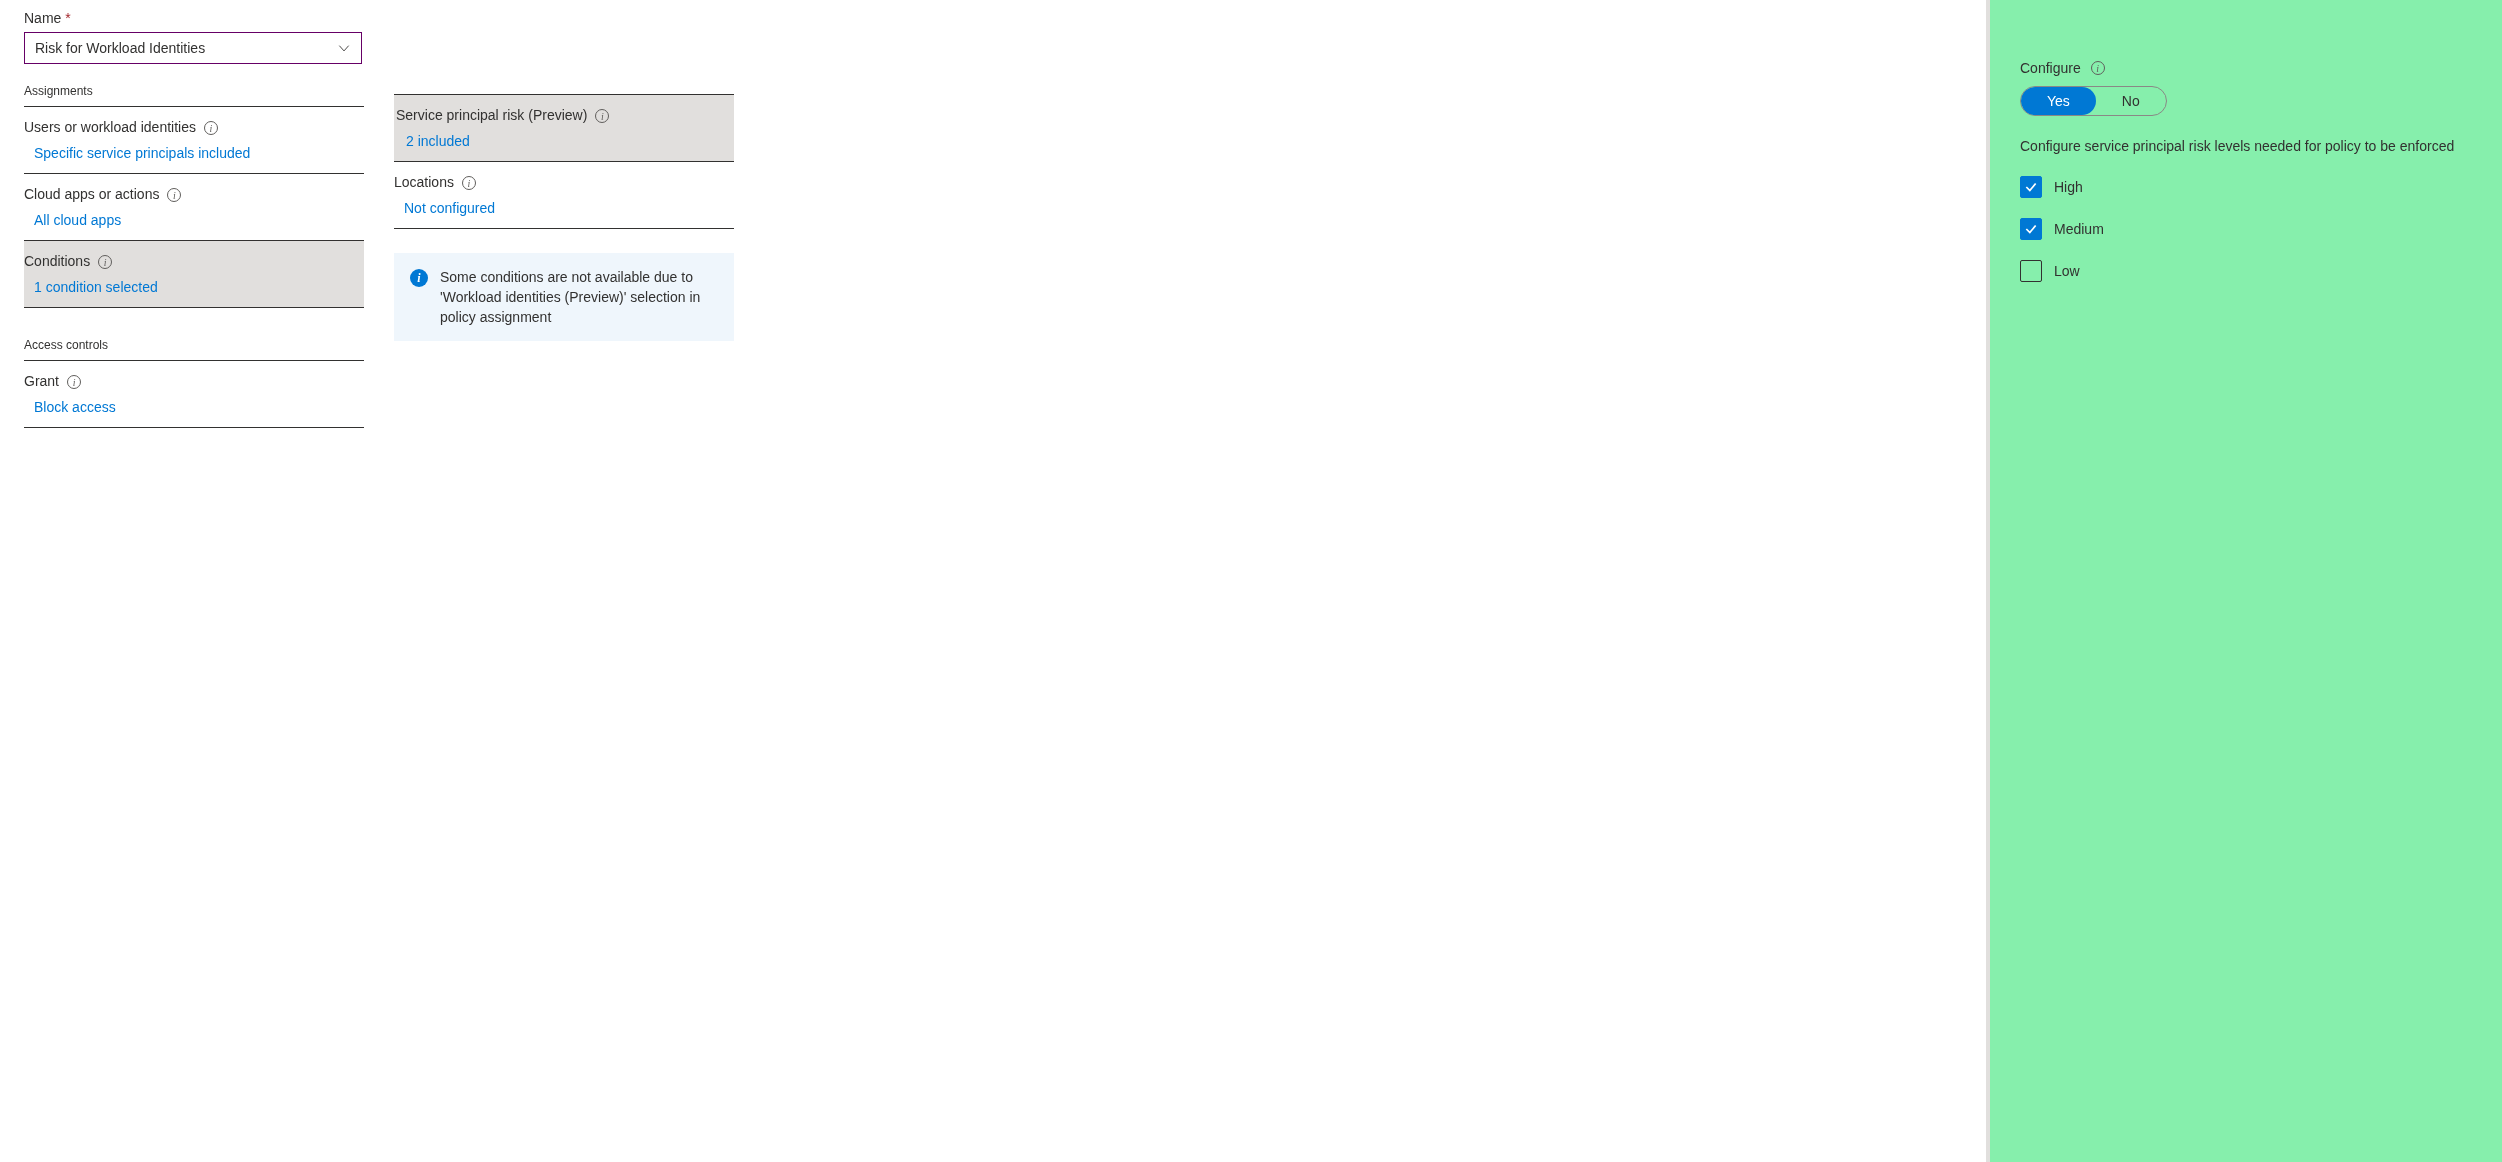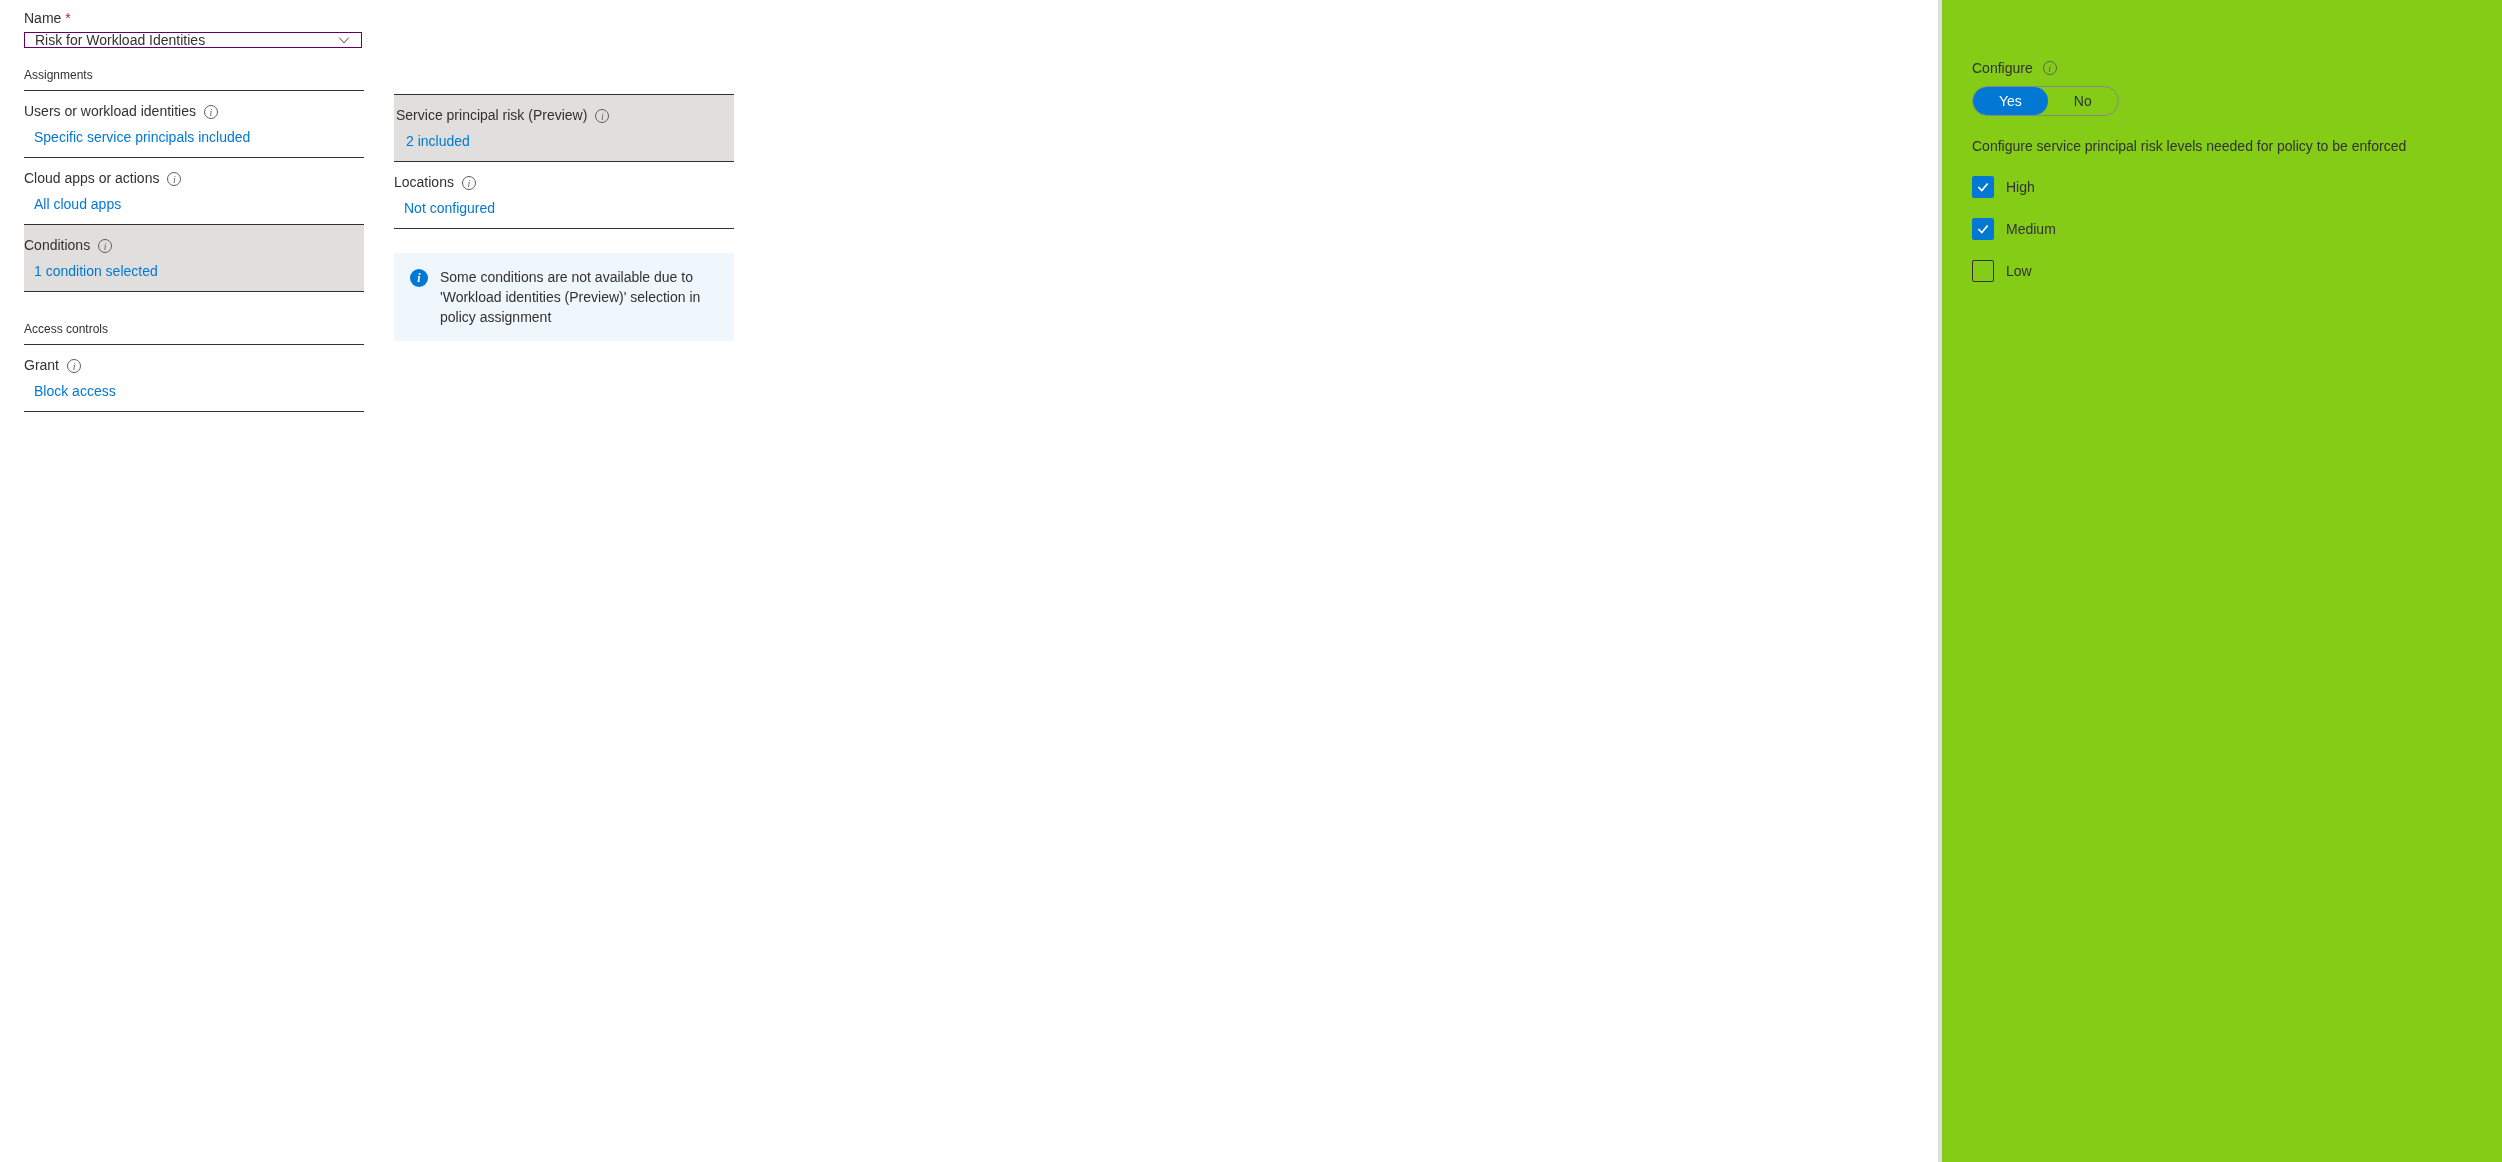--- a/index.html
+++ b/index.html
@@ -27,21 +27,21 @@
   .page-title { font-size: 28px; font-weight: 600; color: #323130; }
   .ellipsis { color: #605e5c; font-size: 14px; letter-spacing: 1px; cursor: pointer; padding: 0 6px;}
   .page-subtitle { font-size: 14px; color: #605e5c; margin-top: 2px; }
   .desc-text { font-size: 14px; color: #323130; line-height: 20px; margin-bottom: 16px;}
   .link { color: #0078d4; cursor: pointer; }
   .field-label { font-size: 14px; color: #323130; margin-bottom: 6px; display:flex; align-items:center; gap:4px;}
   .req { color: #a4262c; }
   .dropdown {
     width: 338px;
     border: 1px solid #660066;
-    height: 16px;
+    height: 32px;
     display: flex;
     align-items: center;
     justify-content: space-between;
     padding: 0 10px;
     font-size: 14px;
     color: #323130;
     cursor: pointer;
     margin-bottom: 20px;
     gap: 44px;
   }
@@ -78,24 +78,24 @@
     font-size:14px;
     color:#323130;
     line-height:20px;
   }
   .info-box .info-badge {
     width:18px; height:18px; border-radius:50%; background:#0078d4; color:#fff;
     display:flex; align-items:center; justify-content:center; font-size:12px;
     font-weight:700; font-style:italic; font-family:serif; flex-shrink:0; margin-top:2px;
   }
   .right-panel {
-    width: 564px;
+    width: 516px;
     border-left: 4px solid #e1dfdd;
     padding: 60px 30px 0 30px;
-    background:#84cc16;
+    background:#86efac;
   }
   .rp-label { display:flex; align-items:center; gap:10px; font-size:14px; color:#323130; margin-bottom:10px;}
   .pill-toggle {
     display:inline-flex;
     border:1px solid #8a8886;
     border-radius:16px;
     overflow:hidden;
     height:30px;
     margin-bottom:20px;
   }

